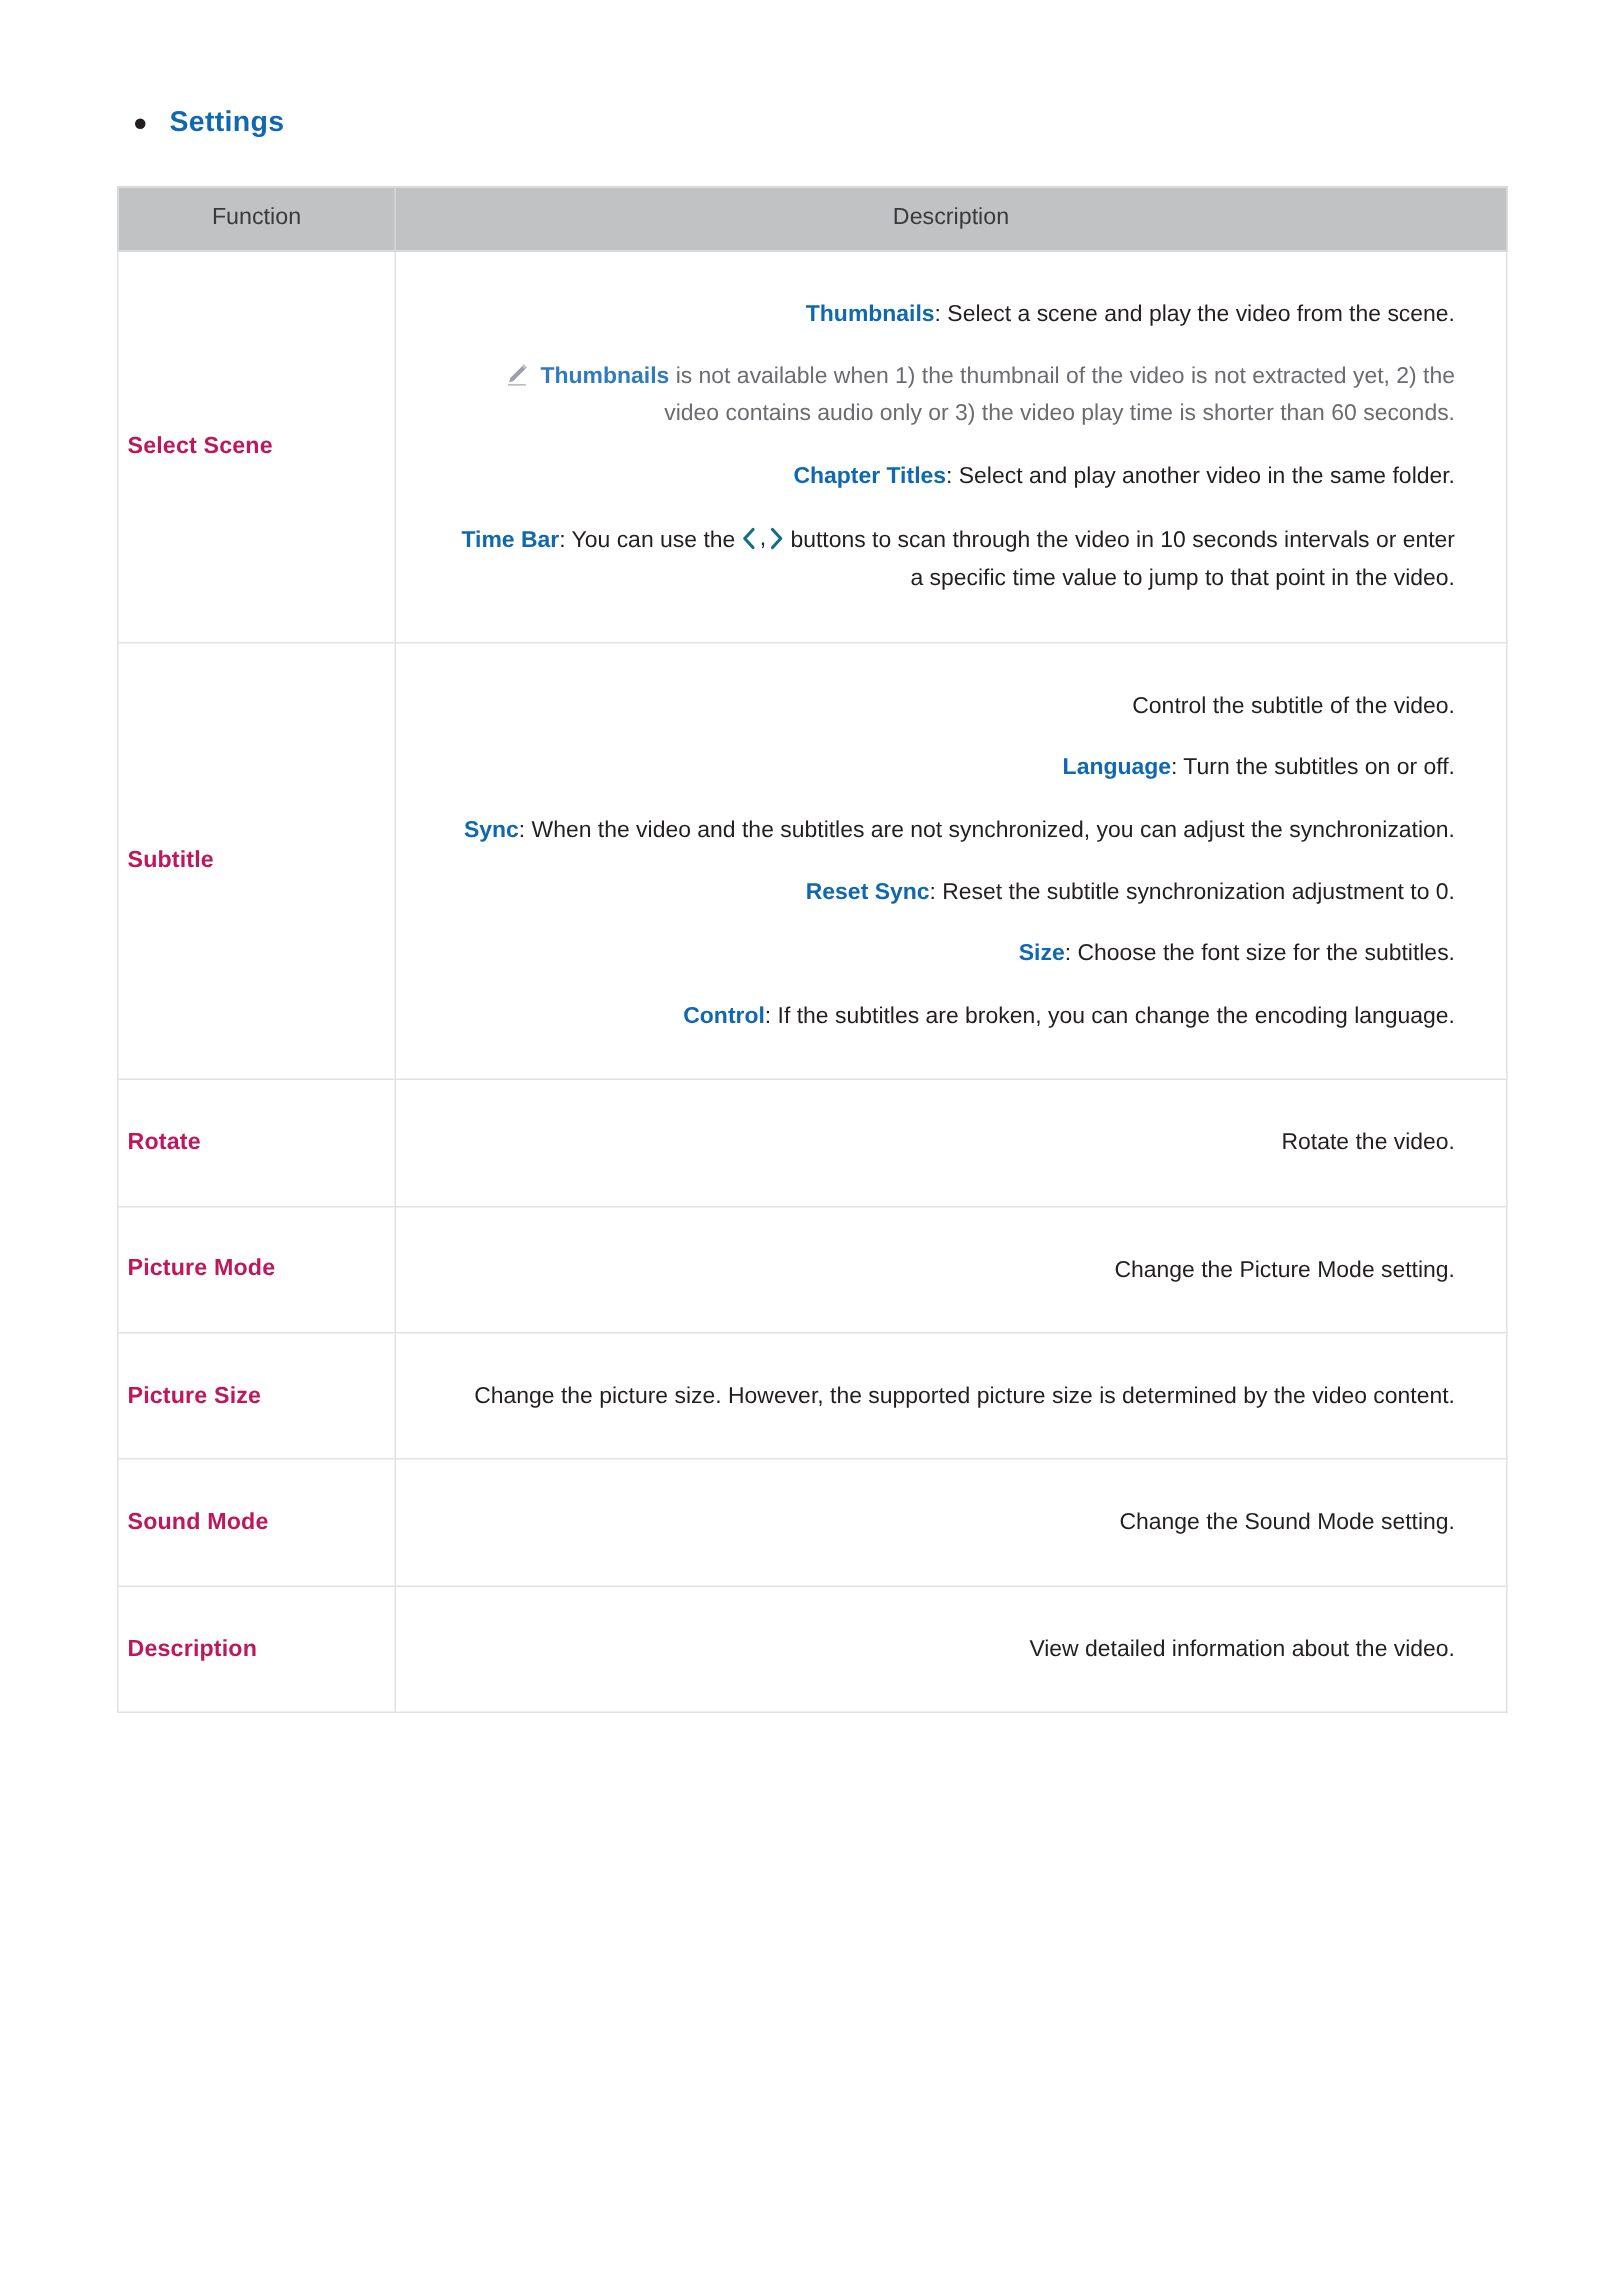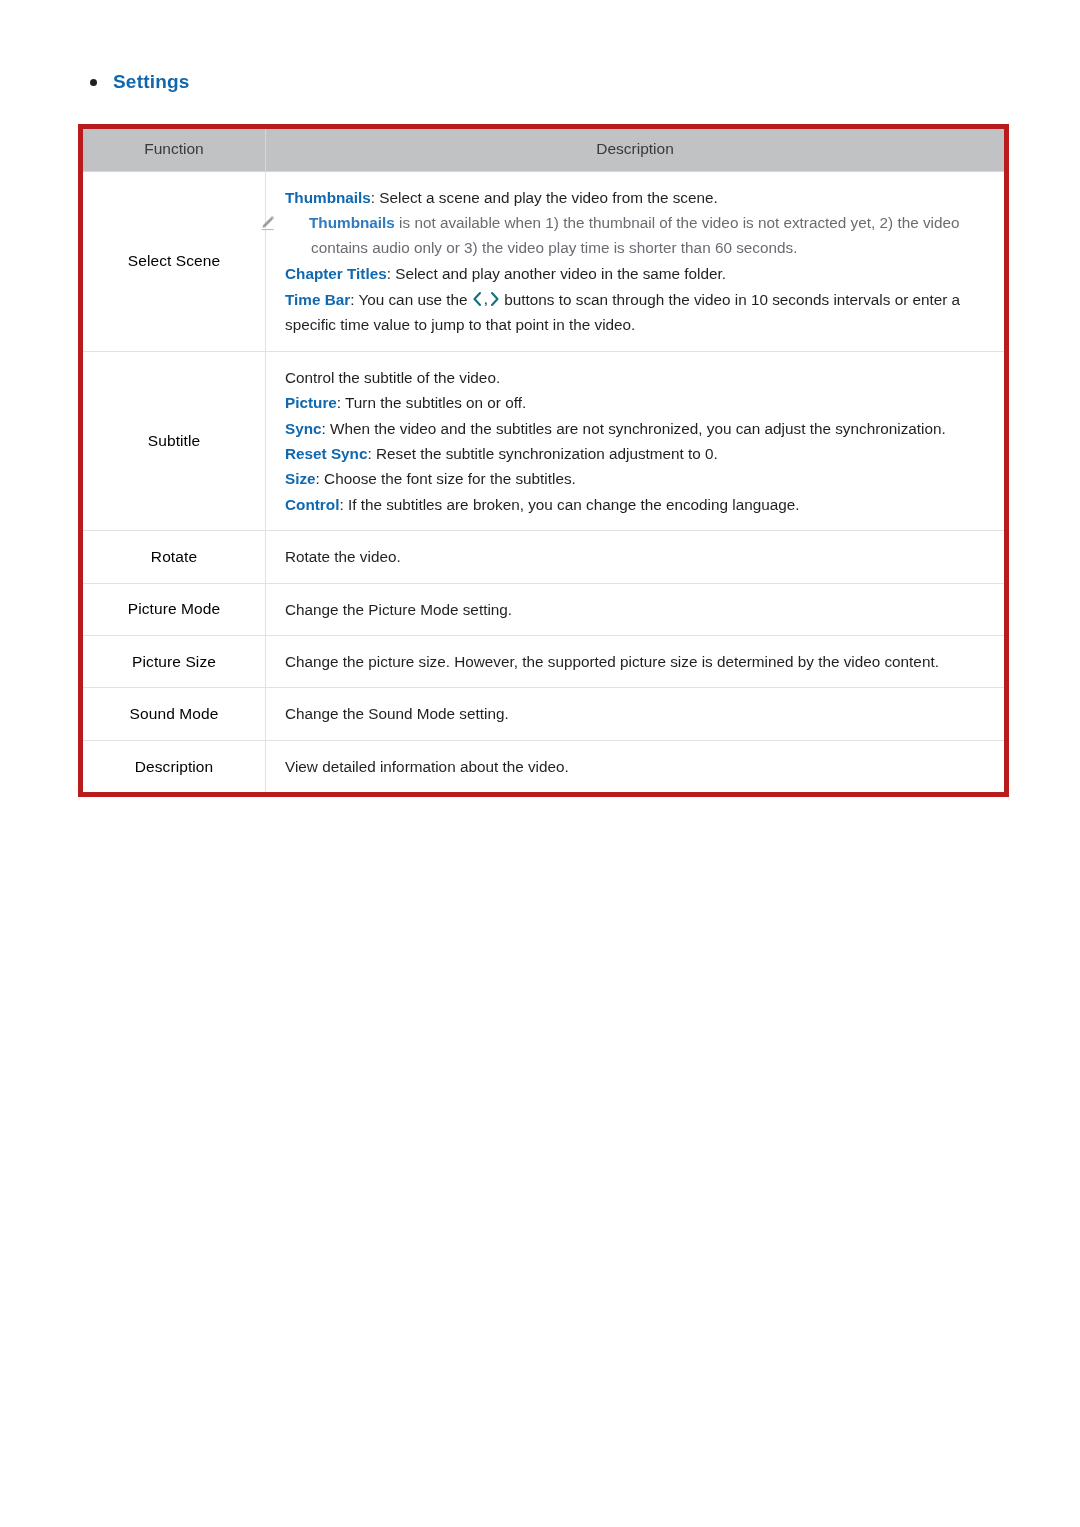--- a/index.html
+++ b/index.html
@@ -52,21 +52,21 @@
   .tbl-wrap {
     position: absolute;
     left: 78px;
     top: 124px;
     width: 926px;
   }
   table.spec {
     width: 926px;
     border-collapse: collapse;
     table-layout: fixed;
-    border: 5px solid #b91c1c;
+    border: 1px solid #b91c1c;
   }
   table.spec col.c1 { width: 185px; }
   table.spec col.c2 { width: 741px; }
 
   table.spec thead th {
     background: #c0c2c4;
     border: 1px solid #d7d7d9;
     font-weight: normal;
     font-size: 15.5px;
     color: #3a3a3c;
@@ -74,35 +74,35 @@
     padding: 11px 6px 12px;
     line-height: 1.2;
   }
 
   table.spec td {
     border: 1px solid #e2e2e4;
     vertical-align: middle;
     padding: 0;
   }
   table.spec td.fn {
-    text-align: center;
-    color: #000000;
-    font-weight: normal;
+    color: #be185d;
+    font-weight: bold;
     font-size: 15.5px;
     padding: 10px 6px;
     letter-spacing: 0.1px;
   }
   table.spec td.desc {
     padding: 13px 18px 13px 19px;
     font-size: 15.3px;
     line-height: 25.4px;
     color: #231f20;
   }
   table.spec td.desc p {
-    margin: 0;
+    margin: 16px;
+    text-align: right;
   }
   .kw {
     color: #1068b0;
     font-weight: bold;
   }
   .note {
     color: #6b6b73;
     display: block;
     padding-left: 26px;
     text-indent: -26px;
@@ -177,21 +177,21 @@
                       <polyline points="2,2 7.5,8 2,14" fill="none" stroke="#14707e" stroke-width="2.1" stroke-linecap="round" stroke-linejoin="round"></polyline>
                     </svg>
                   </span>
                 </span> buttons to scan through the video in 10 seconds intervals or enter a specific time value to jump to that point in the video.</p>
             </td>
           </tr>
           <tr>
             <td class="fn">Subtitle</td>
             <td class="desc">
               <p>Control the subtitle of the video.</p>
-              <p><span class="kw">Picture</span>: Turn the subtitles on or off.</p>
+              <p><span class="kw">Language</span>: Turn the subtitles on or off.</p>
               <p><span class="kw">Sync</span>: When the video and the subtitles are not synchronized, you can adjust the synchronization.</p>
               <p><span class="kw">Reset Sync</span>: Reset the subtitle synchronization adjustment to 0.</p>
               <p><span class="kw">Size</span>: Choose the font size for the subtitles.</p>
               <p><span class="kw">Control</span>: If the subtitles are broken, you can change the encoding language.</p>
             </td>
           </tr>
           <tr>
             <td class="fn">Rotate</td>
             <td class="desc">
               <p>Rotate the video.</p>

